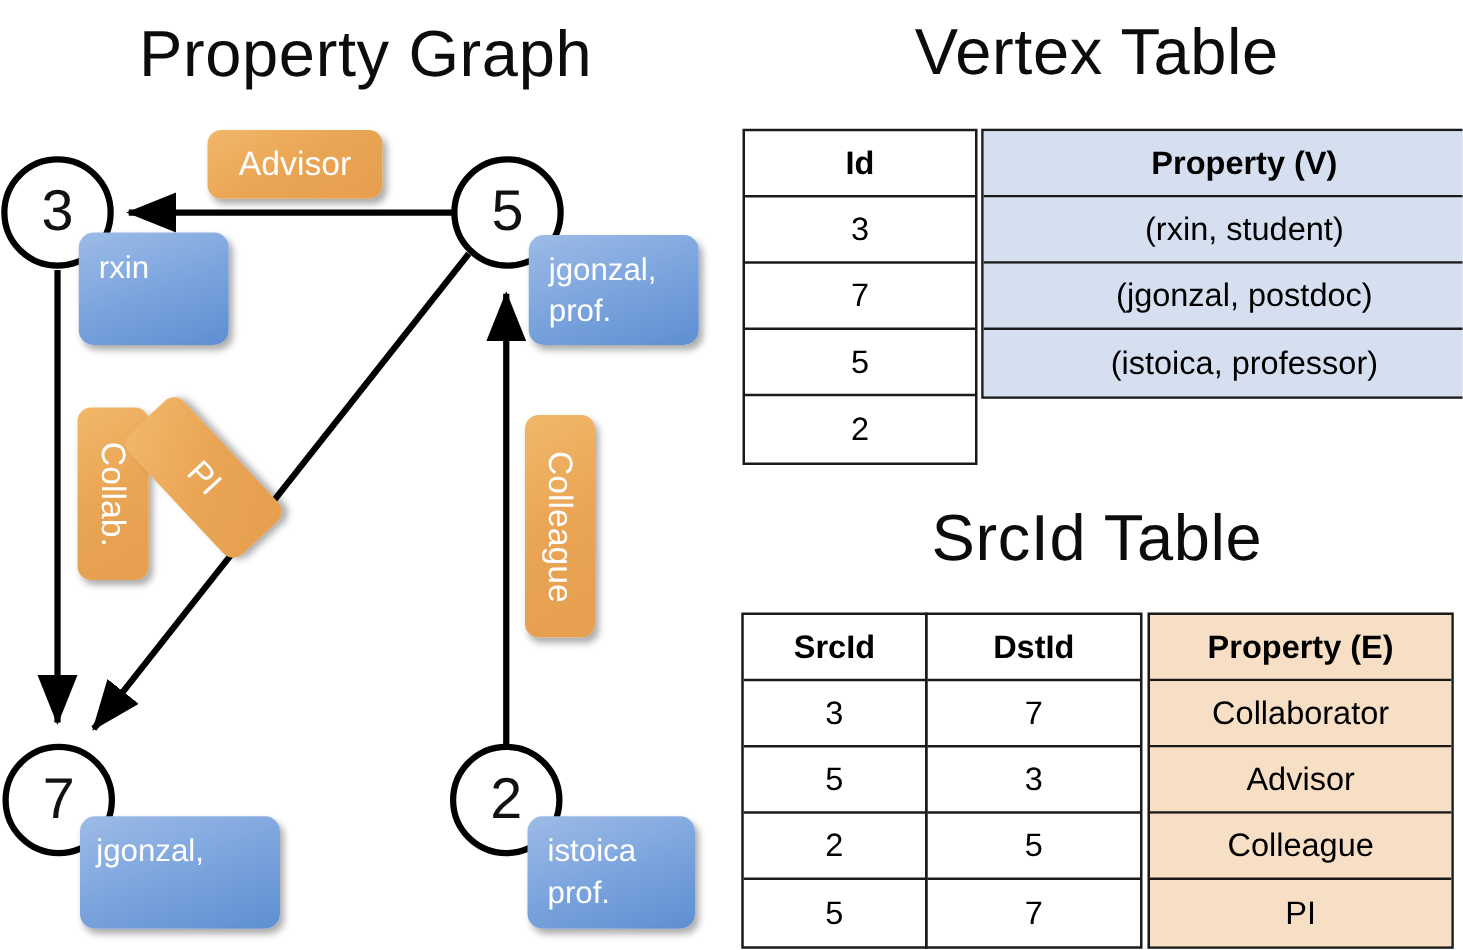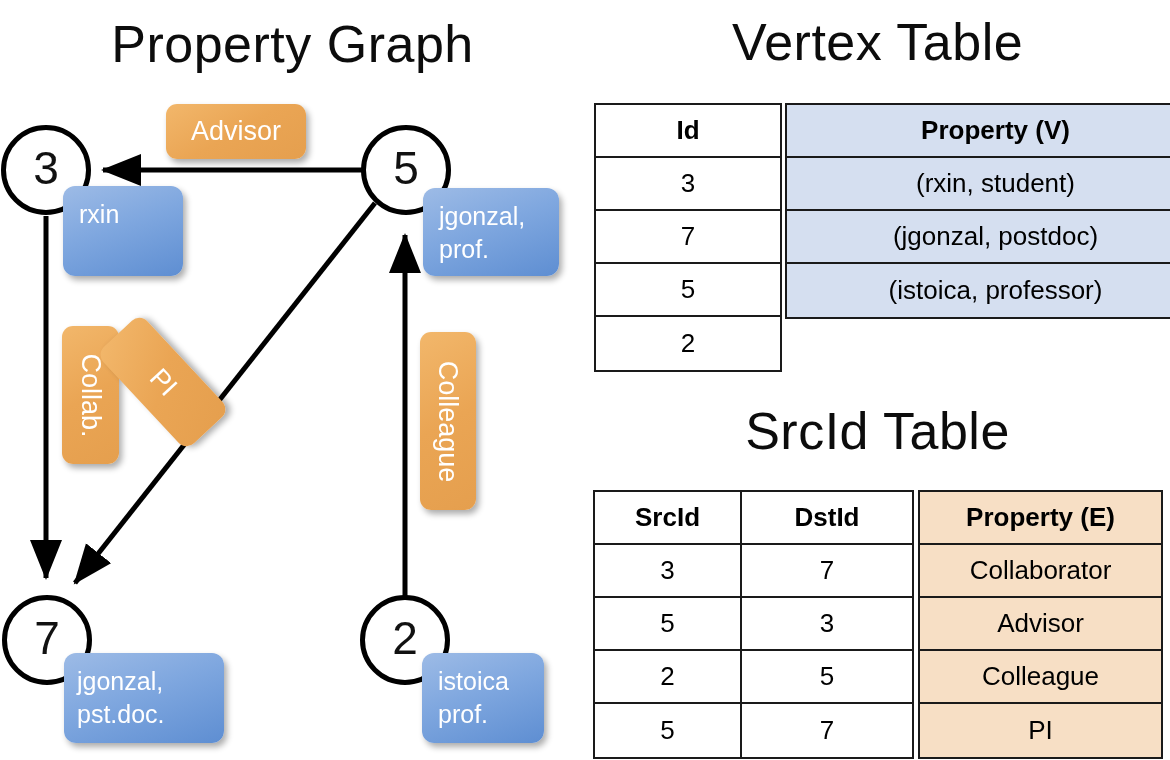--- a/index.html
+++ b/index.html
@@ -62,21 +62,21 @@
     font-size:25px;
     font-weight:400;
     line-height:1.32;
     padding:12px 0 0 16px;
     box-sizing:border-box;
     font-family:"Liberation Sans", sans-serif;
   }
   #vbox-3{left:63px;top:186px;width:120px;height:90px;}
   #vbox-5{left:423px;top:188px;width:136px;height:88px;}
   #vbox-7{left:64px;top:653px;width:160px;height:90px;padding-left:13px;}
-  #vbox-2{left:422px;top:653px;width:122px;height:90px;}
+  #vbox-2{left:422px;top:653px;width:134px;height:90px;}
   .vbox .l2{display:block;}
 
   
   .ebox{
     position:absolute;
     border-radius:11px;
     background:linear-gradient(150deg,#f2b76b 0%,#eaa554 50%,#e59f4e 100%);
     box-shadow:3px 4px 6px rgba(0,0,0,0.33);
     color:#ffffff;
     font-size:27px;
@@ -179,21 +179,20 @@
 
   <div class="vbox" id="vbox-3">
     <span class="l1">rxin</span>
   </div>
   <div class="vbox" id="vbox-5">
     <span class="l1">jgonzal,</span>
     <span class="l2">prof.</span>
   </div>
   <div class="vbox" id="vbox-7">
     <span class="l1">jgonzal,</span>
-    <span class="l2">pst.doc.</span>
   </div>
   <div class="vbox" id="vbox-2">
     <span class="l1">istoica</span>
     <span class="l2">prof.</span>
   </div>
 
   <div class="tbl" id="vertex-table">
     <div class="col col-id">
       <div class="cell head">Id</div>
       <div class="cell">3</div>

